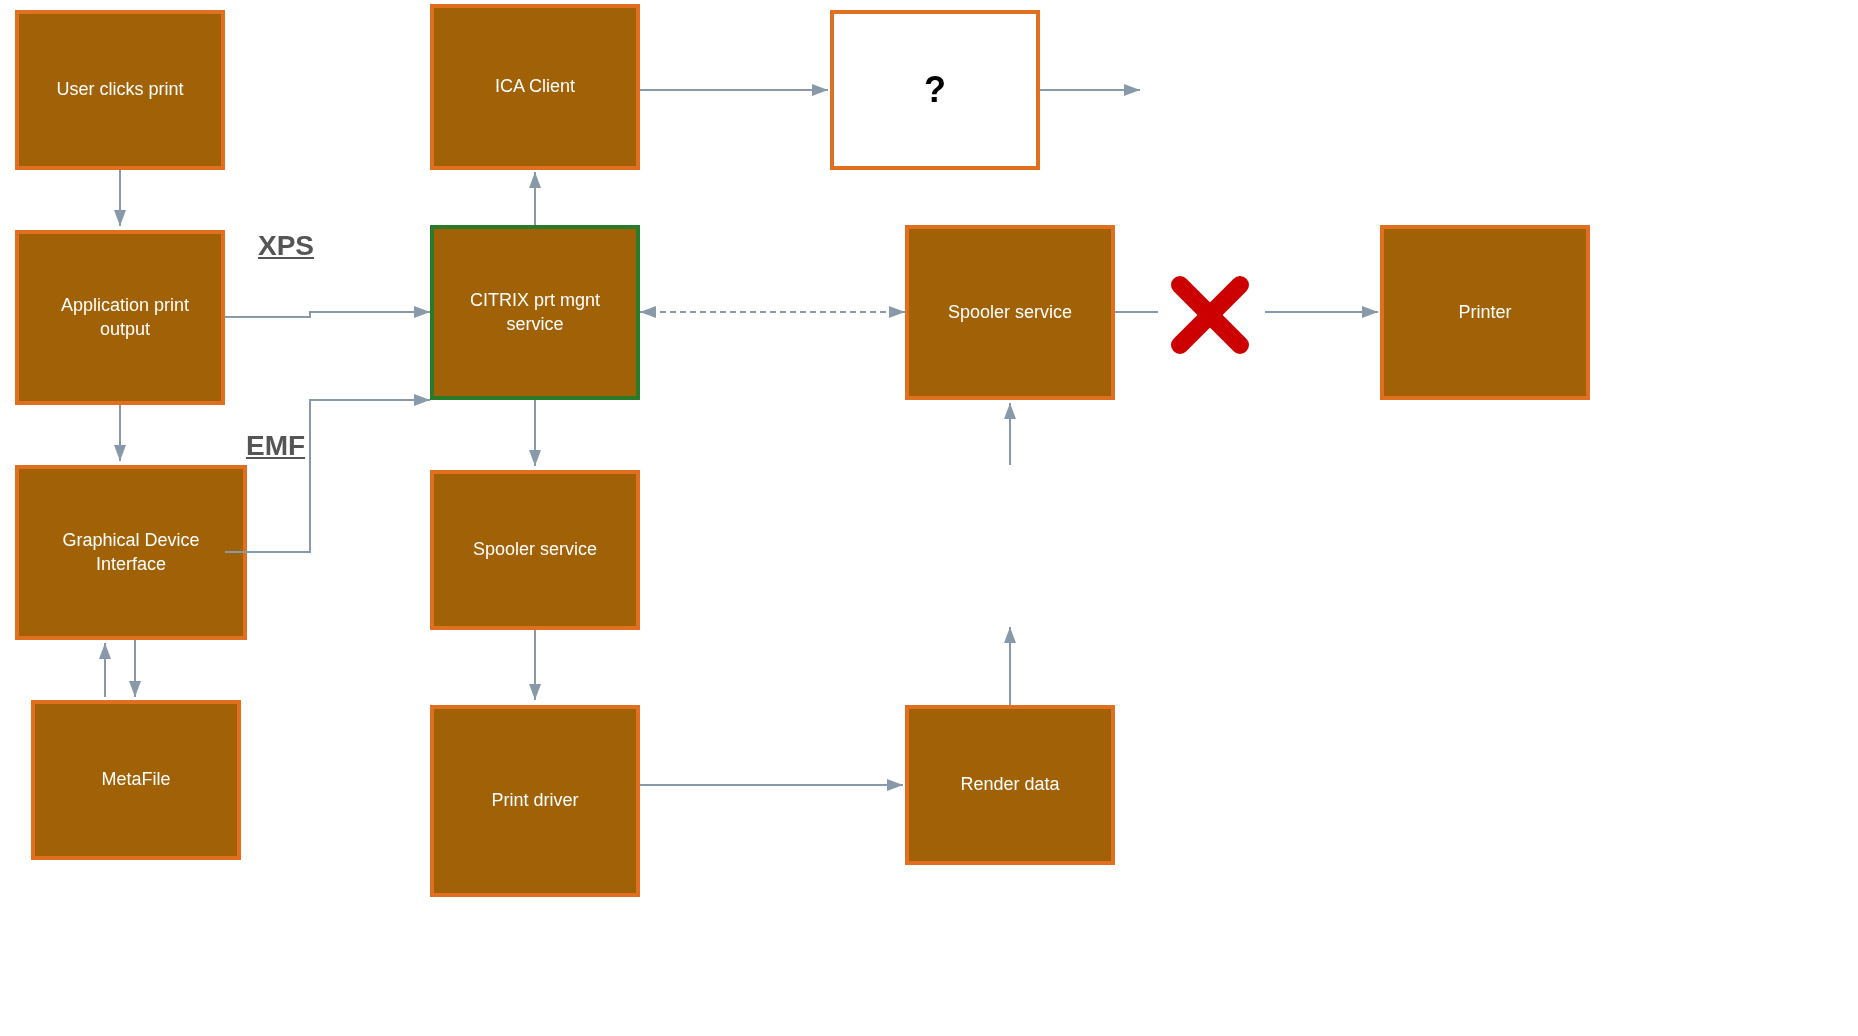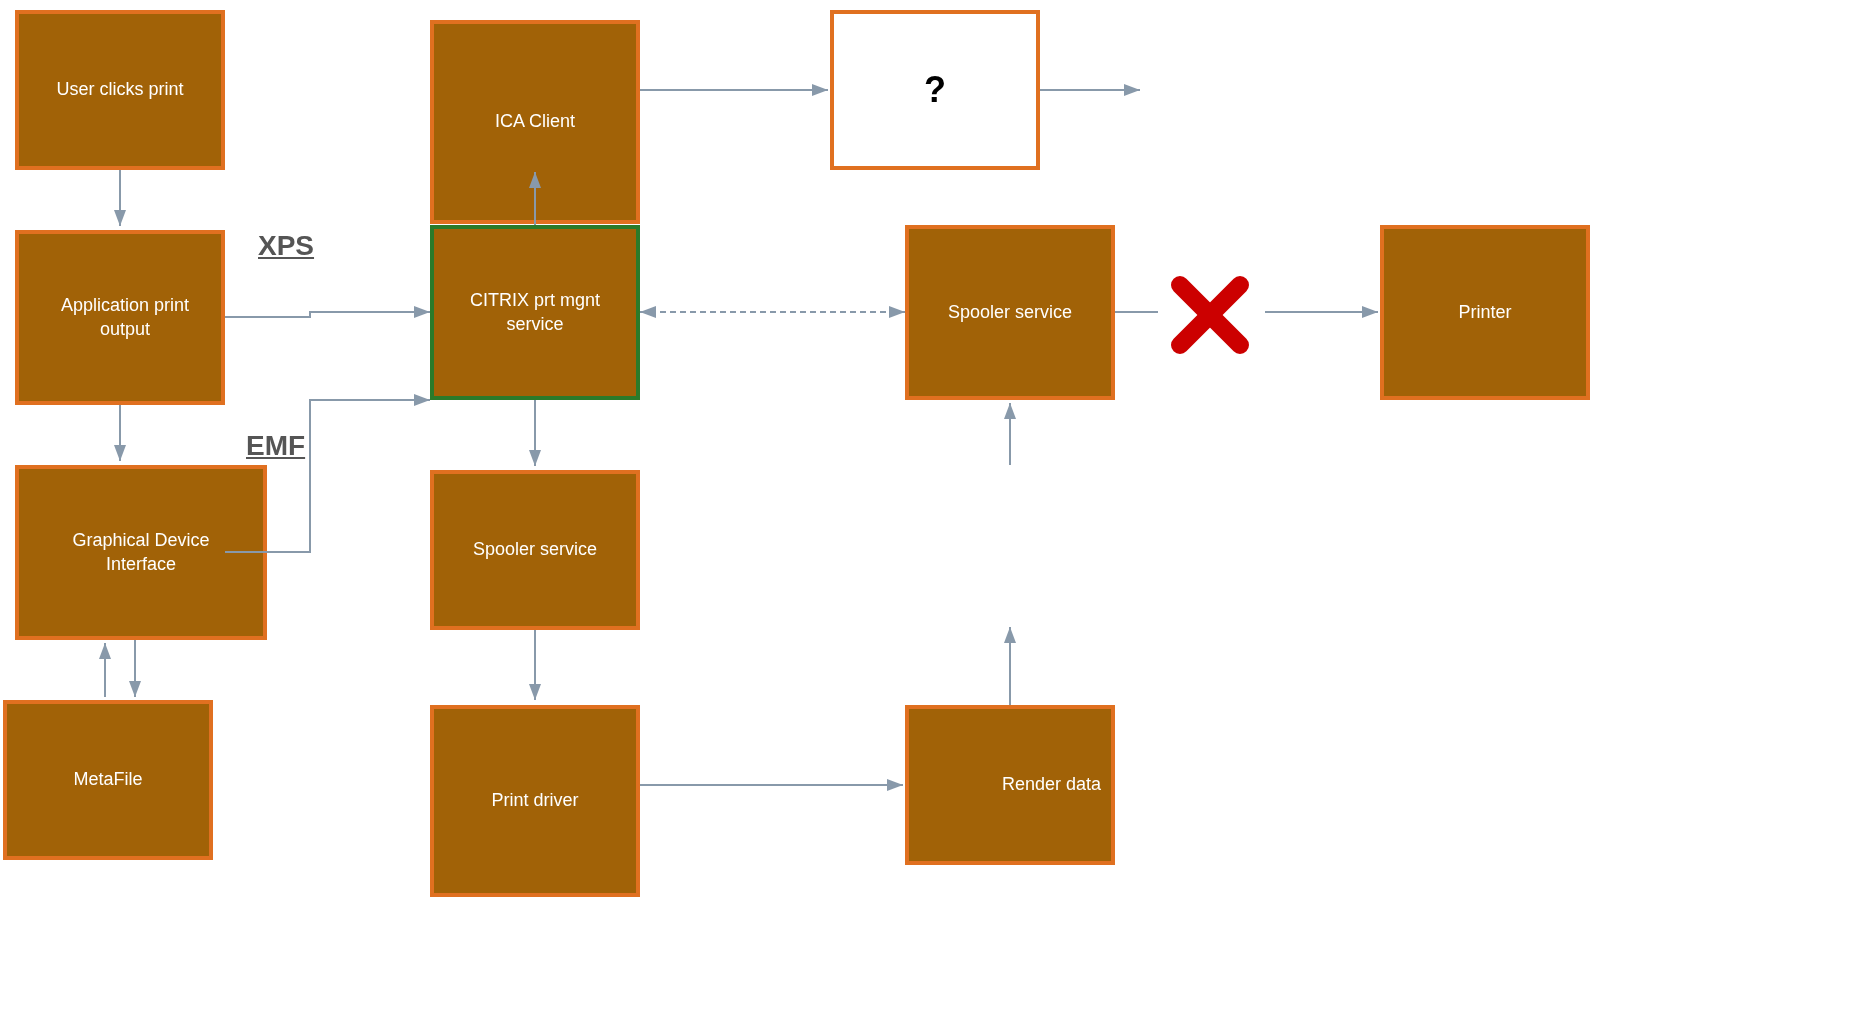--- a/index.html
+++ b/index.html
@@ -81,29 +81,29 @@
 <div class="diagram-container">
 
   <div class="box" style="left:15px; top:10px; width:210px; height:160px;">
     <span>User clicks print</span>
   </div>
 
   <div class="box" style="left:15px; top:230px; width:210px; height:175px;padding-left:20px;">
     <span>Application print<br>output</span>
   </div>
 
-  <div class="box" style="left:15px; top:465px; width:252px; height:175px;">
+  <div class="box" style="left:15px; top:465px; width:232px; height:175px;">
     <span>Graphical Device<br>Interface</span>
   </div>
 
-  <div class="box" style="left:3px; top:700px; width:210px; height:160px;">
+  <div class="box" style="left:31px; top:700px; width:210px; height:160px;">
     <span>MetaFile</span>
   </div>
 
-  <div class="box" style="left:430px; top:20px; width:210px; height:204px;">
+  <div class="box" style="left:430px; top:4px; width:210px; height:166px;">
     <span>ICA Client</span>
   </div>
 
   <div class="box box-green" style="left:430px; top:225px; width:210px; height:175px;">
     <span>CITRIX prt mgnt<br>service</span>
   </div>
 
   <div class="box" style="left:430px; top:470px; width:210px; height:160px;">
     <span>Spooler service</span>
   </div>
@@ -114,21 +114,21 @@
 
   <div class="box box-orange-outline" style="left:830px; top:10px; width:210px; height:160px;">
     <span>?</span>
   </div>
 
   <div class="box" style="left:905px; top:225px; width:210px; height:175px;">
     <span>Spooler service</span>
   </div>
 
 
-  <div class="box" style="left:905px; top:705px; width:210px; height:160px;justify-content:flex-end;">
+  <div class="box" style="left:905px; top:705px; width:210px; height:160px;">
     <span>Render data</span>
   </div>
 
   <div class="box" style="left:1380px; top:225px; width:210px; height:175px;">
     <span>Printer</span>
   </div>
 
   <div class="label" style="left:258px; top:230px;">
     <span>XPS</span>
   </div>

